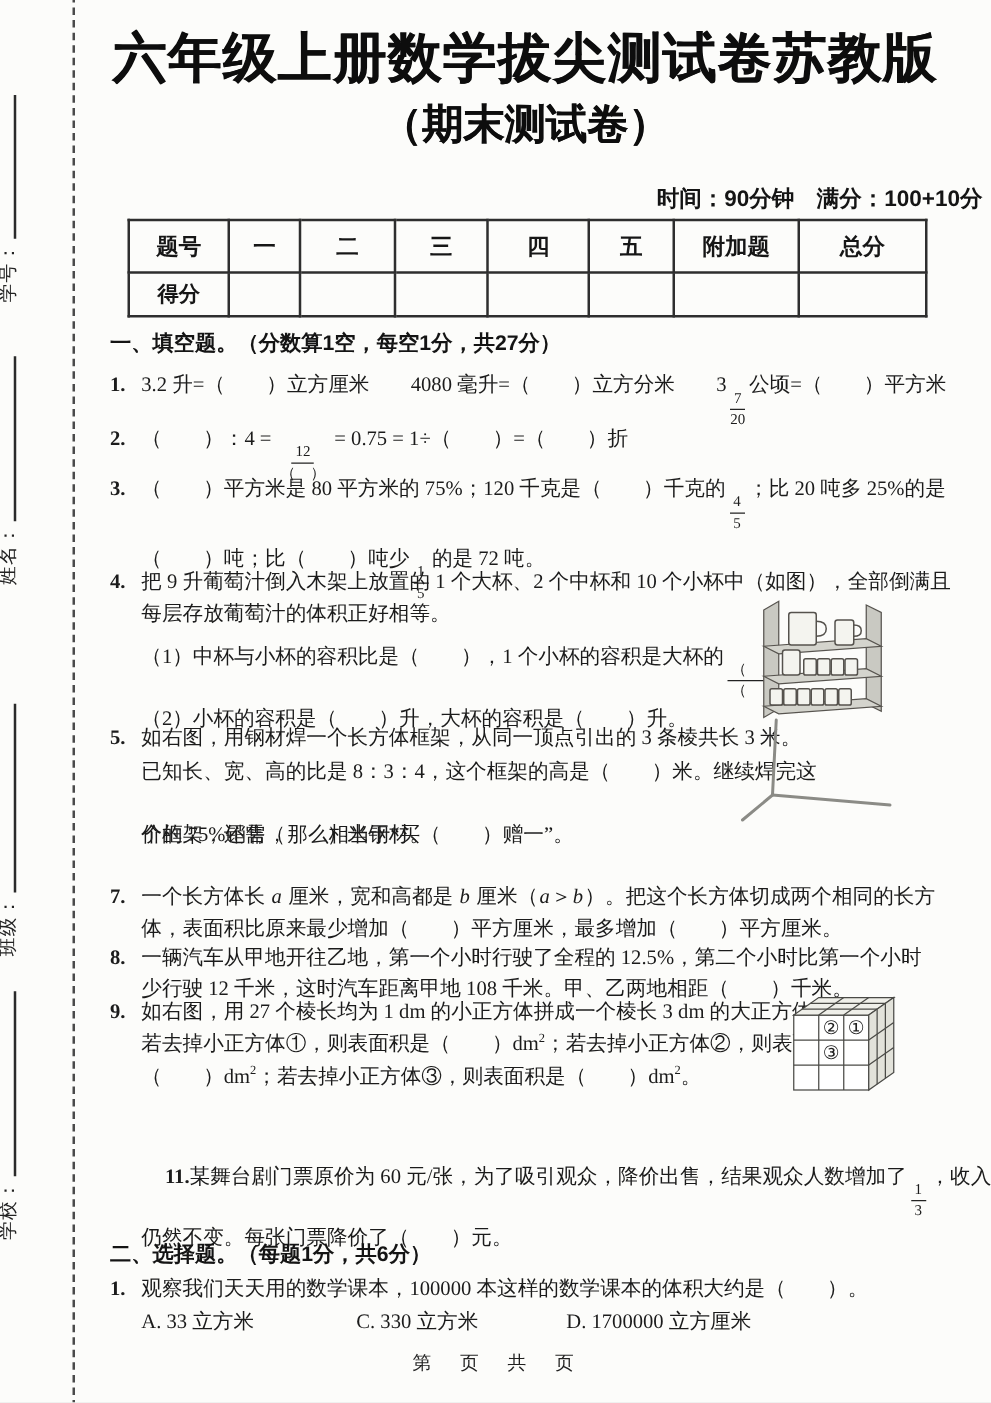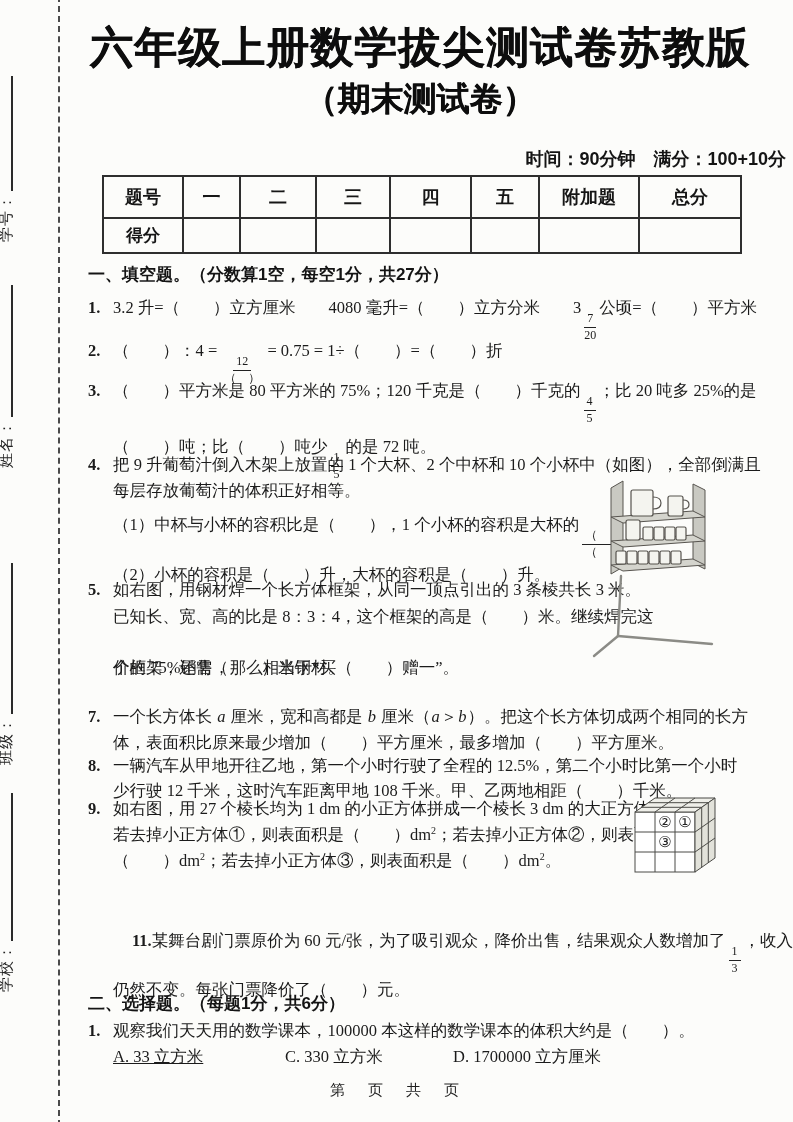--- a/index.html
+++ b/index.html
@@ -41,21 +41,21 @@
   .ln.tall { line-height:40px; }
   .ln.tall2 { line-height:42px; }
   .qno { display:inline-block; min-width:25px; font-weight:700; }
   .runs i { font-style:italic; padding:0 1px; }
   .runs sup { font-size:10px; line-height:0; }
   .frac { display:inline-flex; flex-direction:column; align-items:center;
           vertical-align:-9px; font-size:12px; line-height:1.3; margin:0 3px; }
   .frac .fn { border-bottom:1px solid #222; padding:0 3px; }
   .options { display:flex; }
   .opt { display:inline-block; }
-  .opt.o0 { width:172px;text-decoration:underline; } .opt.o1 { width:168px; } .opt.o2 { width:168px; }
+  .opt.o0 { width:172px; } .opt.o1 { width:168px; } .opt.o2 { width:168px; }
   
   .fig { position:absolute; }
   .footer { position:absolute; left:0; top:1081px; width:793px; text-align:center;
             font-size:15px; letter-spacing:4px; color:#1f1f1f; }
 </style>
 </head>
 <body>
 
 <div class="page">
 

